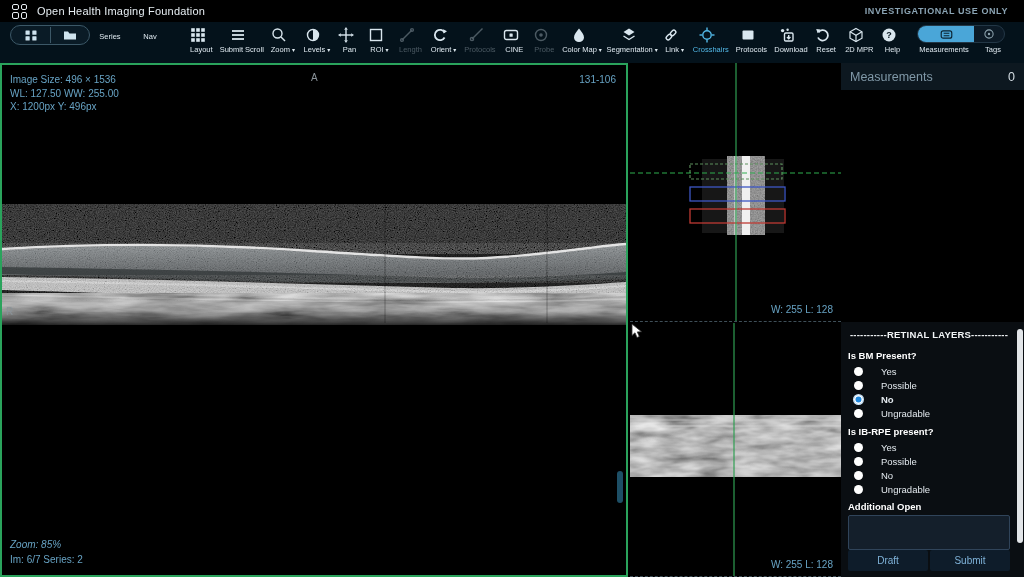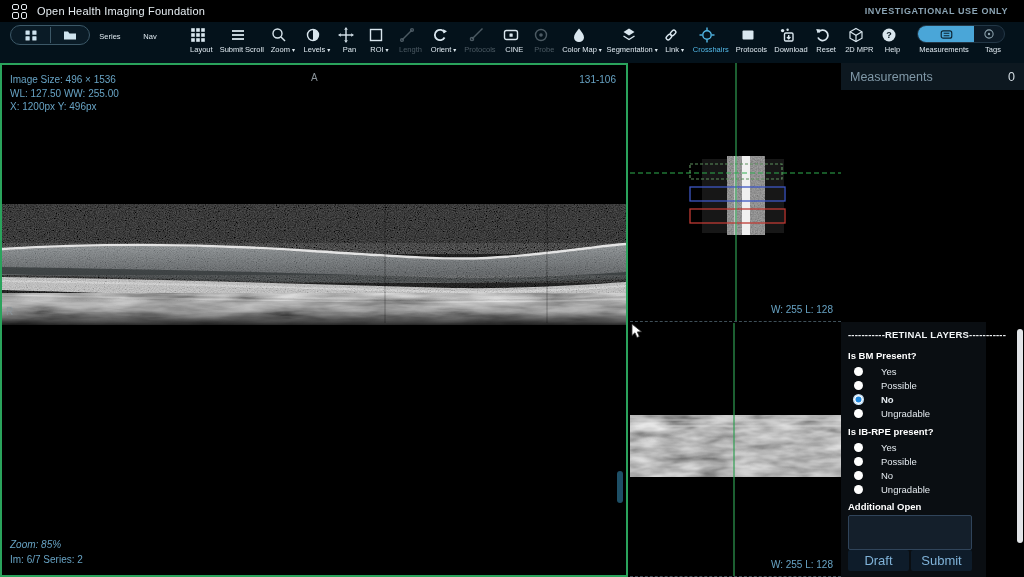--- a/index.html
+++ b/index.html
@@ -75,36 +75,36 @@
   .vp-top svg, .vp-bottom svg { position:absolute; left:0; top:0; }
   .wl-ovl { position:absolute; right:8px; bottom:6px; font-size:10px; color:#67a3c4; }
 
   
   .right-panel { position:absolute; left:841px; top:0; width:183px; height:514px; background:#000; }
   .mheader { position:absolute; left:0; top:0; width:183px; height:27px; background:#0d1820;
     display:flex; align-items:center; padding:0 9px; }
   .mheader .mtitle { color:#8098a7; font-size:12.5px; }
   .mheader .mcount { margin-left:auto; color:#d3dce2; font-size:12.5px; }
 
-  .form { position:absolute; left:0; top:259px; width:145px; height:255px;
+  .form { position:absolute; left:0; top:259px; width:183px; height:255px;
     background:#0a0e12; padding:7px 14px 6px 7px; display:flex; flex-direction:column; }
   .form-title { color:#f2f5f7; font-size:9.5px; font-weight:bold; text-align:center;
     letter-spacing:.2px; margin-bottom:7px; white-space:nowrap; }
   .q-label { color:#fff; font-size:9.5px; font-weight:bold; margin:3px 0 3px; }
   .opt { display:flex; align-items:center; gap:18px; padding:1.5px 0 1.5px 6px; cursor:pointer; }
   .radio { width:9px; height:9px; border-radius:50%; background:#fff; flex:0 0 auto; }
   .radio.selected { background:#1f87dd; box-shadow:0 0 0 1.5px #fff inset,0 0 0 1px #cfe3f2; }
   .optlbl { color:#e3e9ee; font-size:9.5px; }
   .notes-label { color:#fff; font-size:9.5px; font-weight:bold; margin:5px 0 3px; }
   .notes { width:100%; height:56px; background:#141f2b; border:1px solid #30445a;
     border-radius:2px; resize:none; color:#cfe0ea; font-size:10px;
     font-family:"Liberation Sans",sans-serif; outline:none; }
   .form-btns { display:flex; gap:2px; margin-top:auto; }
   .form-btns button { flex:1; height:21px; background:#0e1c2a; border:none; border-radius:2px;
-    color:#7fb2d8; font-size:13px; font-family:"Liberation Sans",sans-serif; cursor:pointer; }
+    color:#7fb2d8; font-size:10px; font-family:"Liberation Sans",sans-serif; cursor:pointer; }
   .form-scroll { position:absolute; right:1px; top:266px; width:6px; height:214px;
     background:#e2e5e8; border-radius:3px; }
 
   .cursor-glyph { position:absolute; left:47px; top:186px; z-index:9; }
 </style>
 </head>
 <body>
 
 <div class="app">
 

